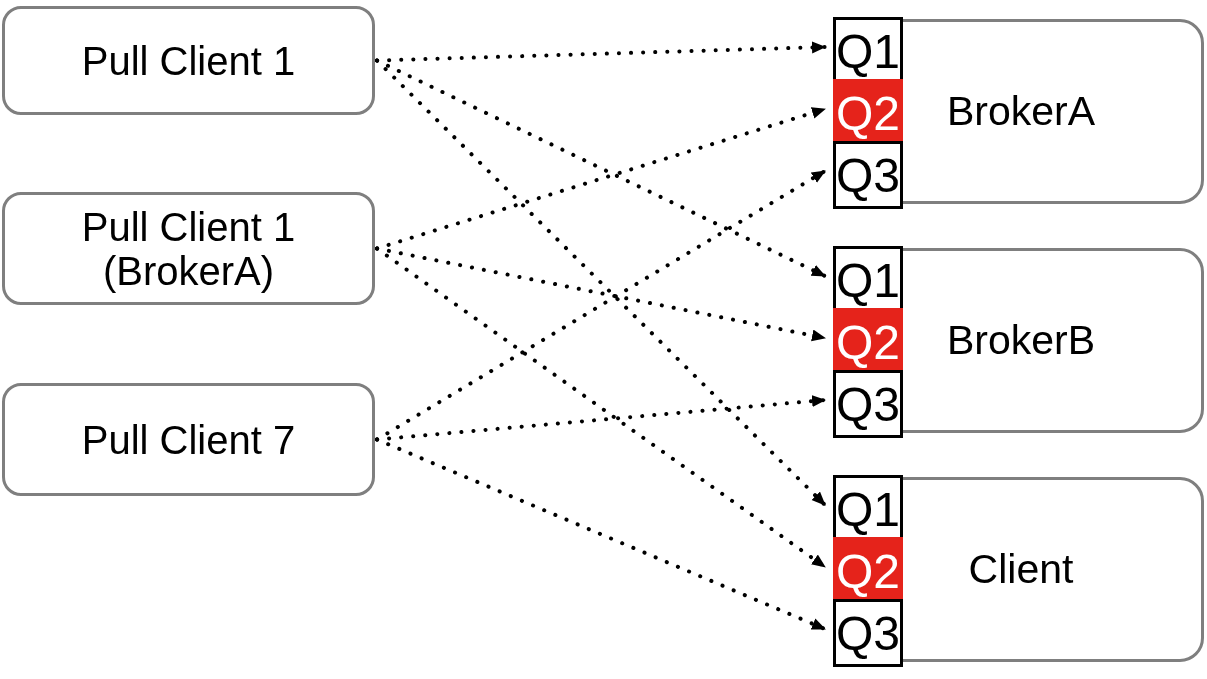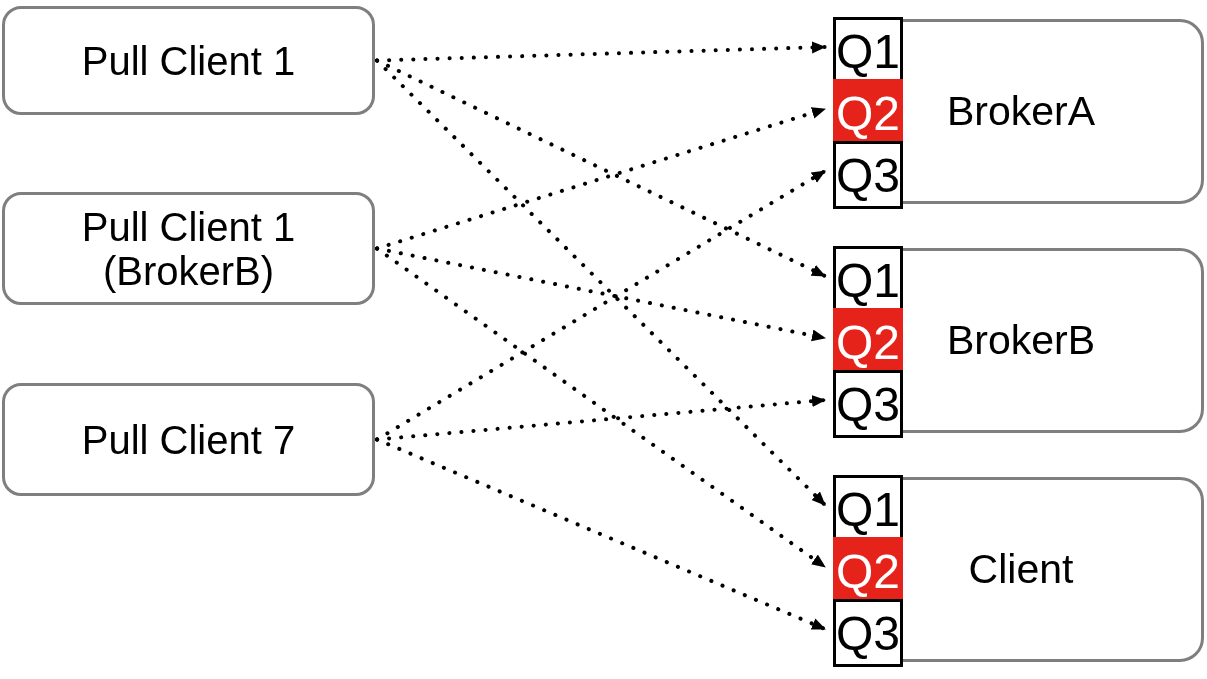--- a/index.html
+++ b/index.html
@@ -107,21 +107,21 @@
       <line x1="377" y1="439.5" x2="825" y2="400" class="edge" marker-end="url(#ah)"></line>
       <line x1="377" y1="439.5" x2="825" y2="629" class="edge" marker-end="url(#ah)"></line>
     </svg>
 
   <div class="client" style="top:6px;height:109px">
     <div class="clabel">Pull Client 1</div>
   </div>
 
   <div class="client" style="top:192px;height:113px">
     <div class="clabel">Pull Client 1</div>
-    <div class="clabel">(BrokerB)</div>
+    <div class="clabel">(BrokerA)</div>
   </div>
 
   <div class="client" style="top:383px;height:113px">
     <div class="clabel">Pull Client 7</div>
   </div>
 
   <div class="broker" style="top:248px">
     <div class="blabel">BrokerB</div>
   </div>
   <div class="broker" style="top:19px">

